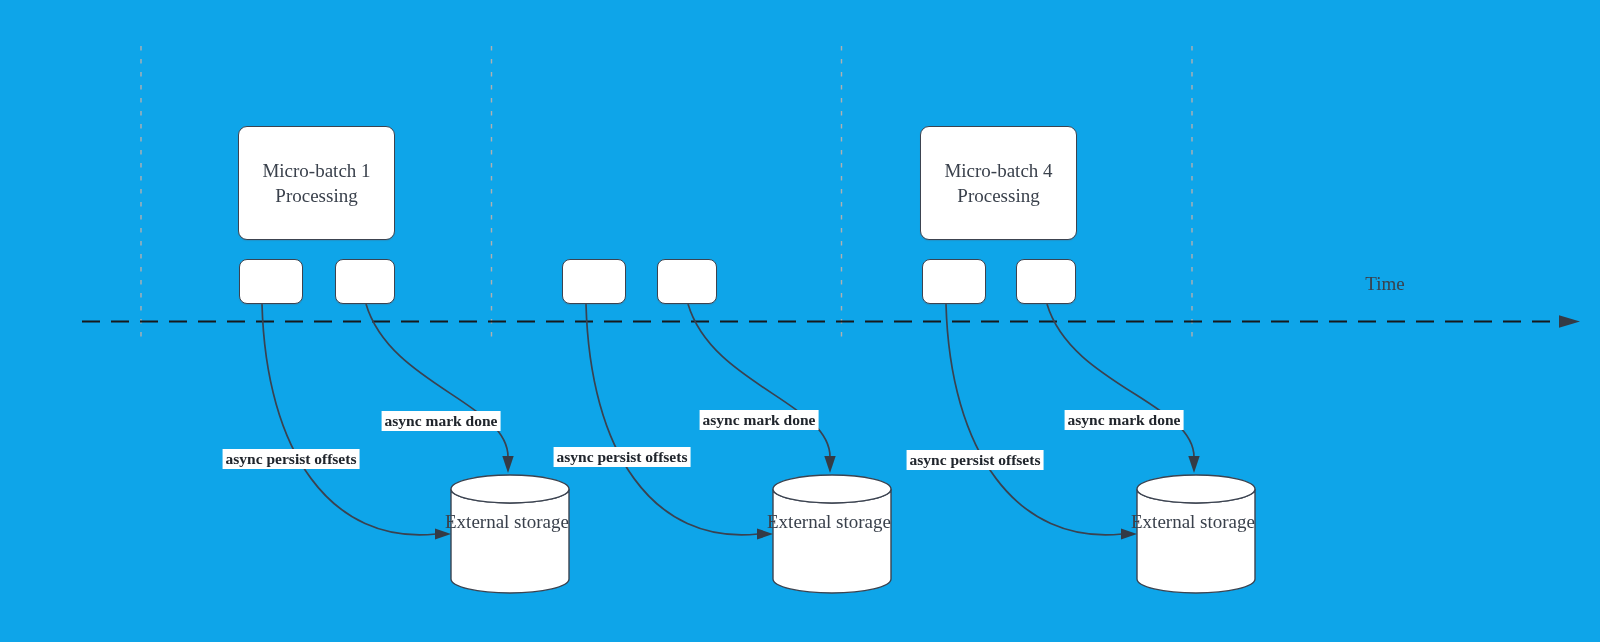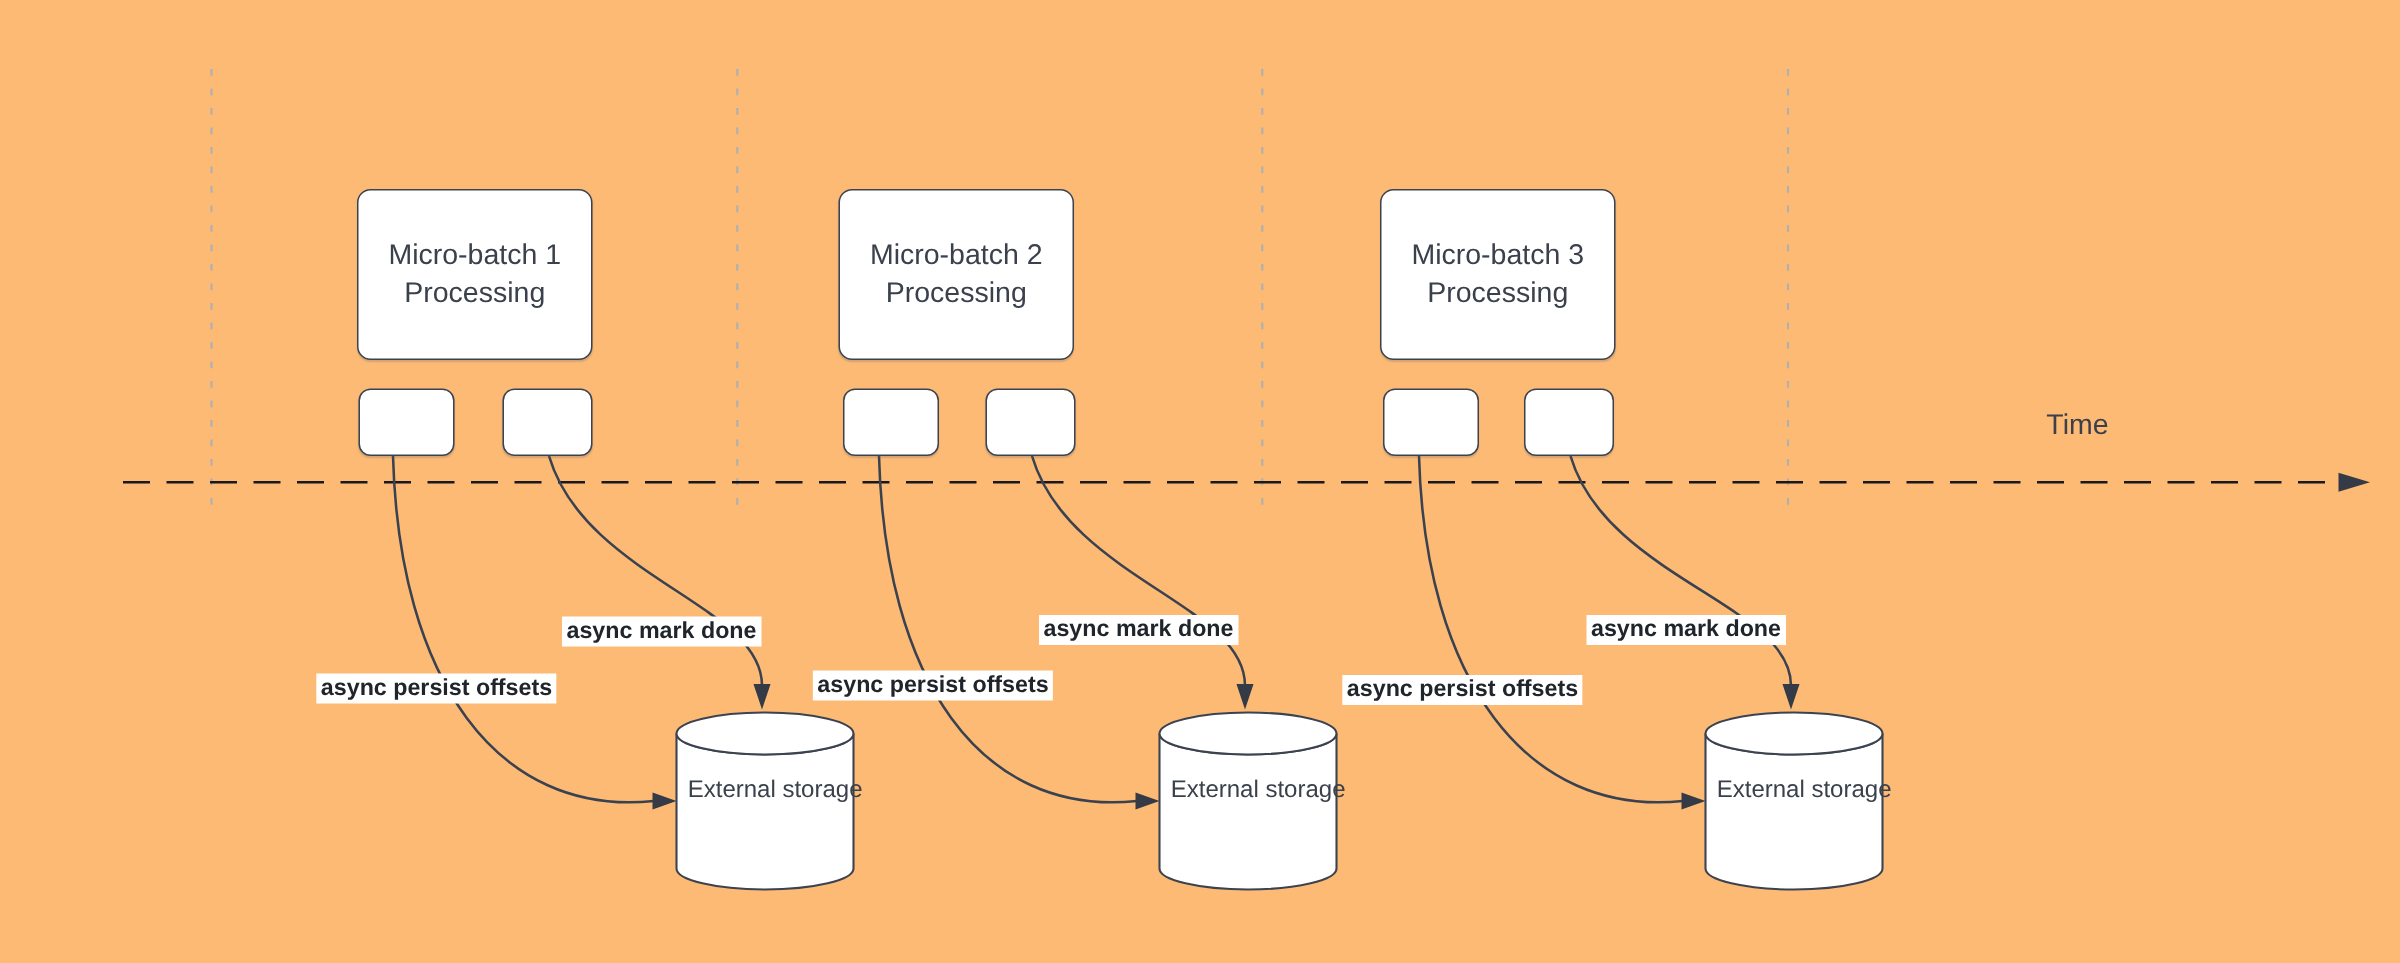--- a/index.html
+++ b/index.html
@@ -1,20 +1,20 @@
 <!DOCTYPE html>
 <html><head>
 <meta charset="utf-8">
 <style>
   html,body{margin:0;padding:0;background:#ffffff;}
   .canvas{
     position:relative;
     width:1600px;height:642px;
-    background:#fdba74;
-    font-family:Liberation Sans, sans-serif;
+    background:#0ea5e9;
+    font-family:Liberation Serif, serif;
     overflow:hidden;
   }
   .layer{position:absolute;left:0;top:0;width:1600px;height:642px;}
   .shape-box{
     position:absolute;
     box-sizing:border-box;
     background:#ffffff;
     border:1.5px solid #3c4350;
     color:#3a414c;
     display:flex;align-items:center;justify-content:center;
@@ -39,22 +39,22 @@
     font-size:15.5px;font-weight:bold;
     color:#20252c;
     background:#ffffff;
     padding:1px 3px;
     margin-top:32px;
   }
   .storage-label{
     position:absolute;
     width:130px;
     transform:translate(-50%,0);
-    text-align:right;
-    font-size:16px;line-height:32px;
+    text-align:left;
+    font-size:19px;line-height:22px;
     color:#3a414c;
   }
   .time-label{
     position:absolute;
     transform:translate(-50%,-50%);
     font-size:19px;
     color:#3a414c;
     white-space:nowrap;
   }
   svg .lifeline{stroke:#b0b0b0;stroke-width:1.4;stroke-dasharray:4.5 8.5;fill:none;}
@@ -107,28 +107,27 @@
     </g>
   </svg>
 
   <div class="shape-box main-box" style="left:238px;">Micro-batch 1 Processing</div>
   <div class="shape-box small-box" style="left:239px;"></div>
   <div class="shape-box small-box right" style="left:335px;"></div>
   <div class="edge-label" style="left:291px;top:427px;">async persist offsets</div>
   <div class="edge-label" style="left:441px;top:389px;">async mark done</div>
   <div class="storage-label" style="left:510px;top:511px;">External storage</div>
 
-  <div class="shape-box main-box" style="left:559px;">Micro-batch 2 Processing</div>
   <div class="shape-box small-box" style="left:562px;"></div>
   <div class="shape-box small-box right" style="left:657px;"></div>
   <div class="edge-label" style="left:622px;top:425px;">async persist offsets</div>
   <div class="edge-label" style="left:759px;top:388px;">async mark done</div>
   <div class="storage-label" style="left:832px;top:511px;">External storage</div>
 
-  <div class="shape-box main-box" style="left:920px;">Micro-batch 3 Processing</div>
+  <div class="shape-box main-box" style="left:920px;">Micro-batch 4 Processing</div>
   <div class="shape-box small-box" style="left:922px;"></div>
   <div class="shape-box small-box right" style="left:1016px;"></div>
   <div class="edge-label" style="left:975px;top:428px;">async persist offsets</div>
   <div class="edge-label" style="left:1124px;top:388px;">async mark done</div>
   <div class="storage-label" style="left:1196px;top:511px;">External storage</div>
 
   <div class="time-label" style="left:1385px;top:268px;margin-top:16px;">Time</div>
 
 </div>
 

